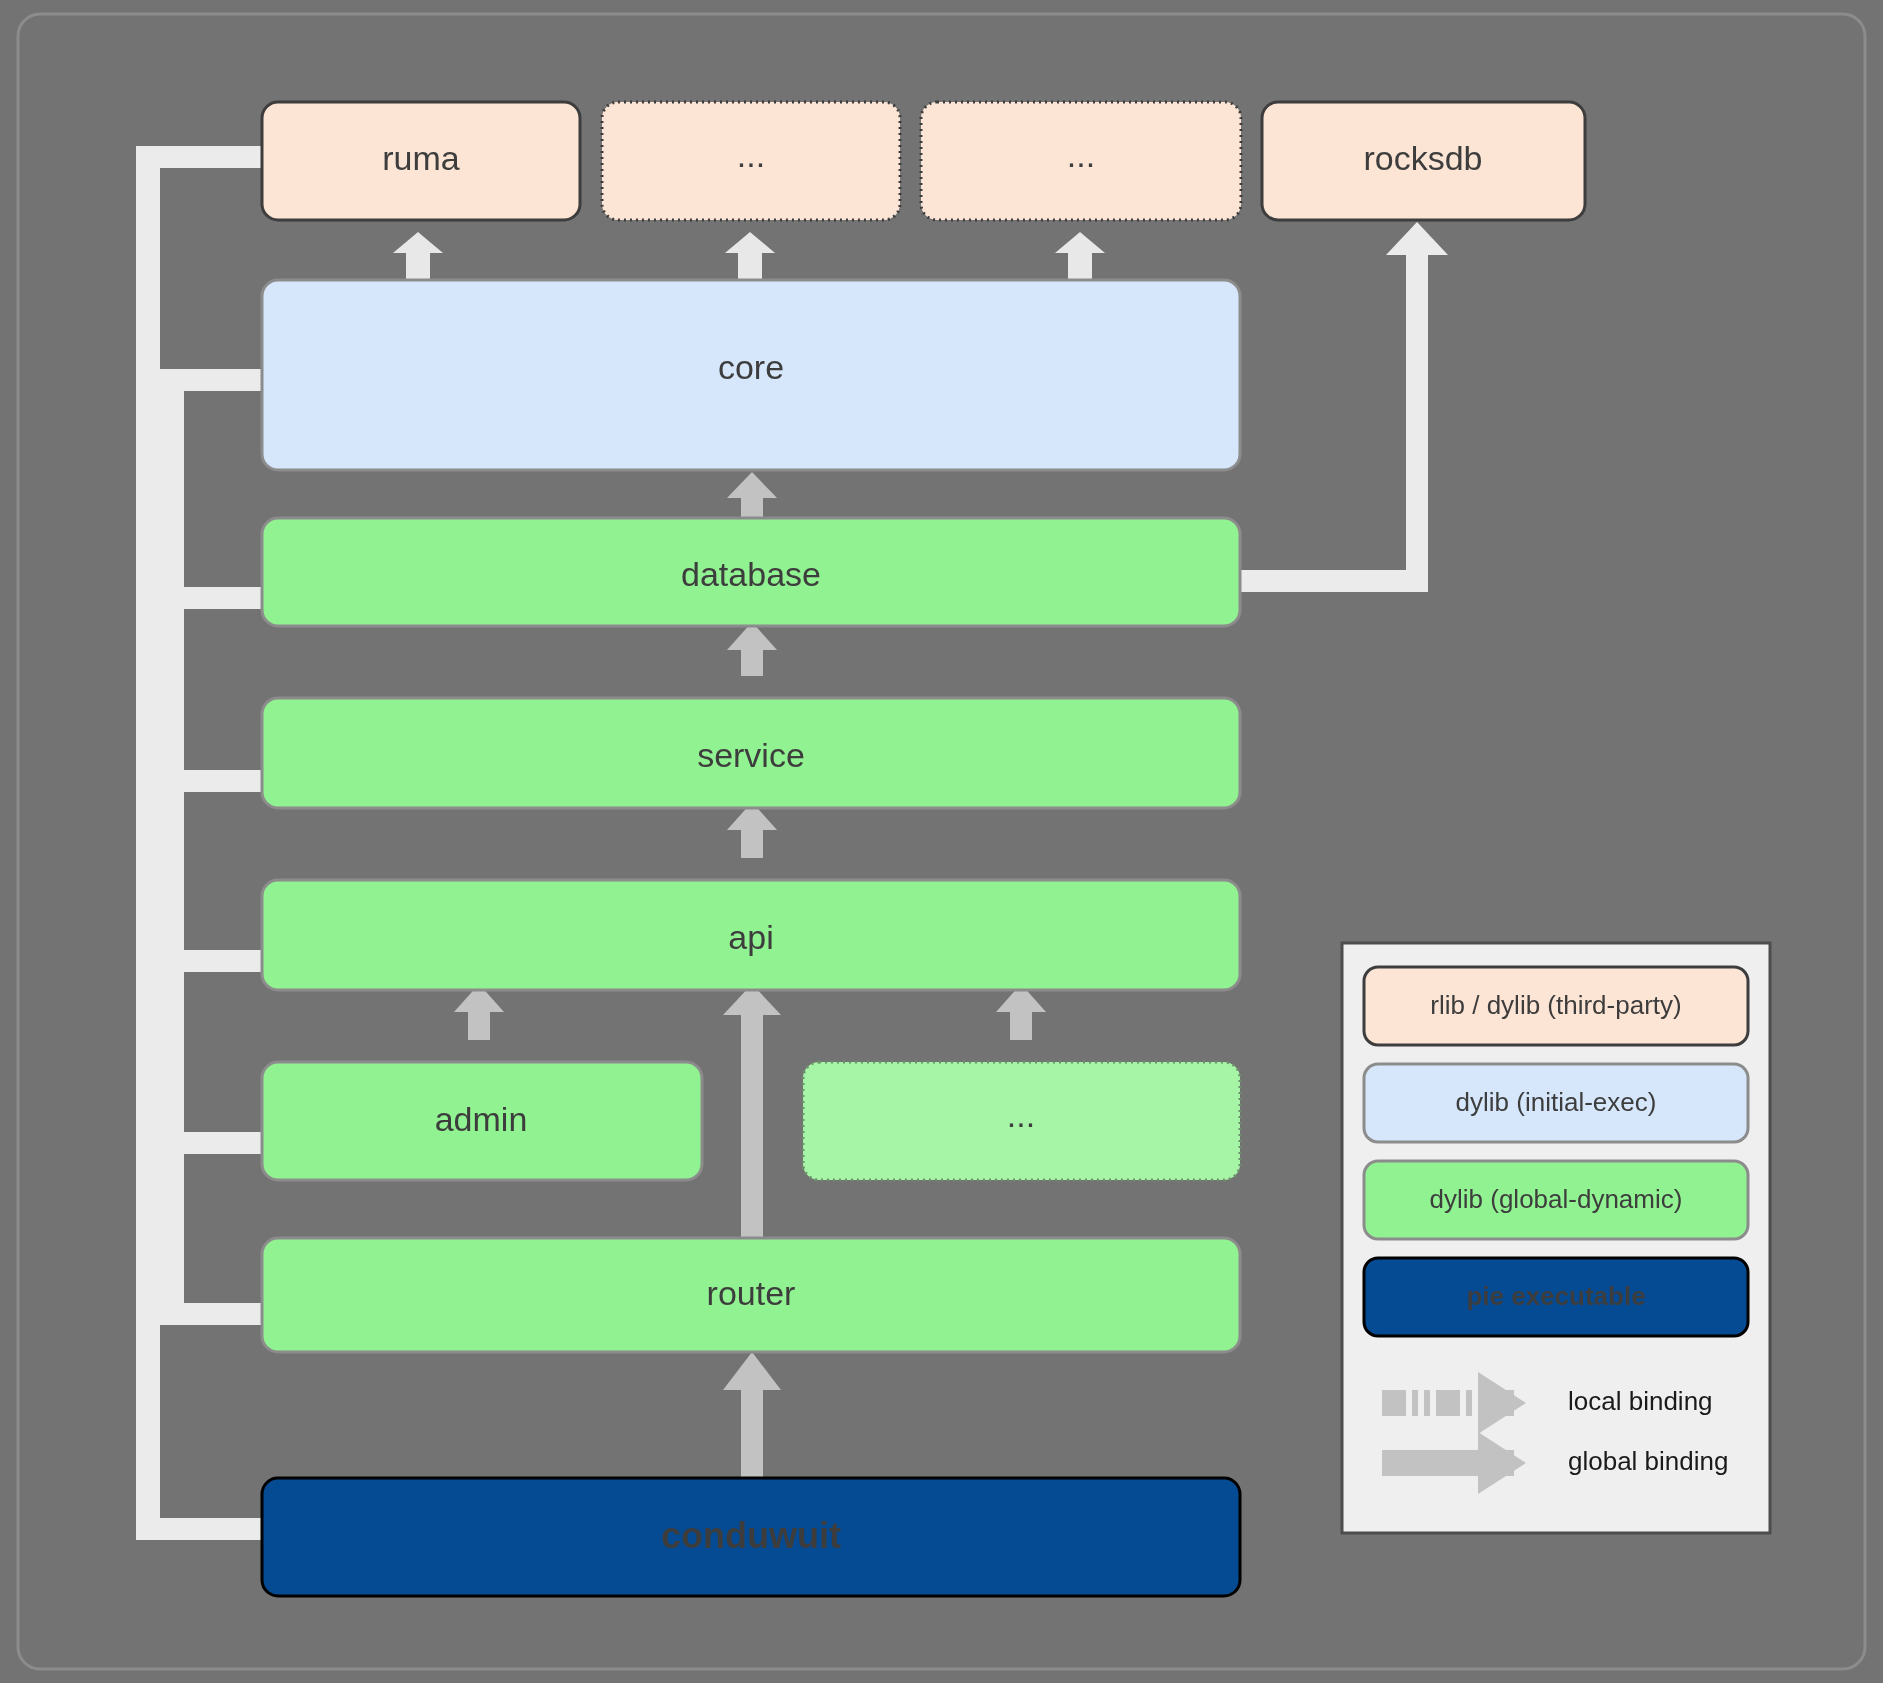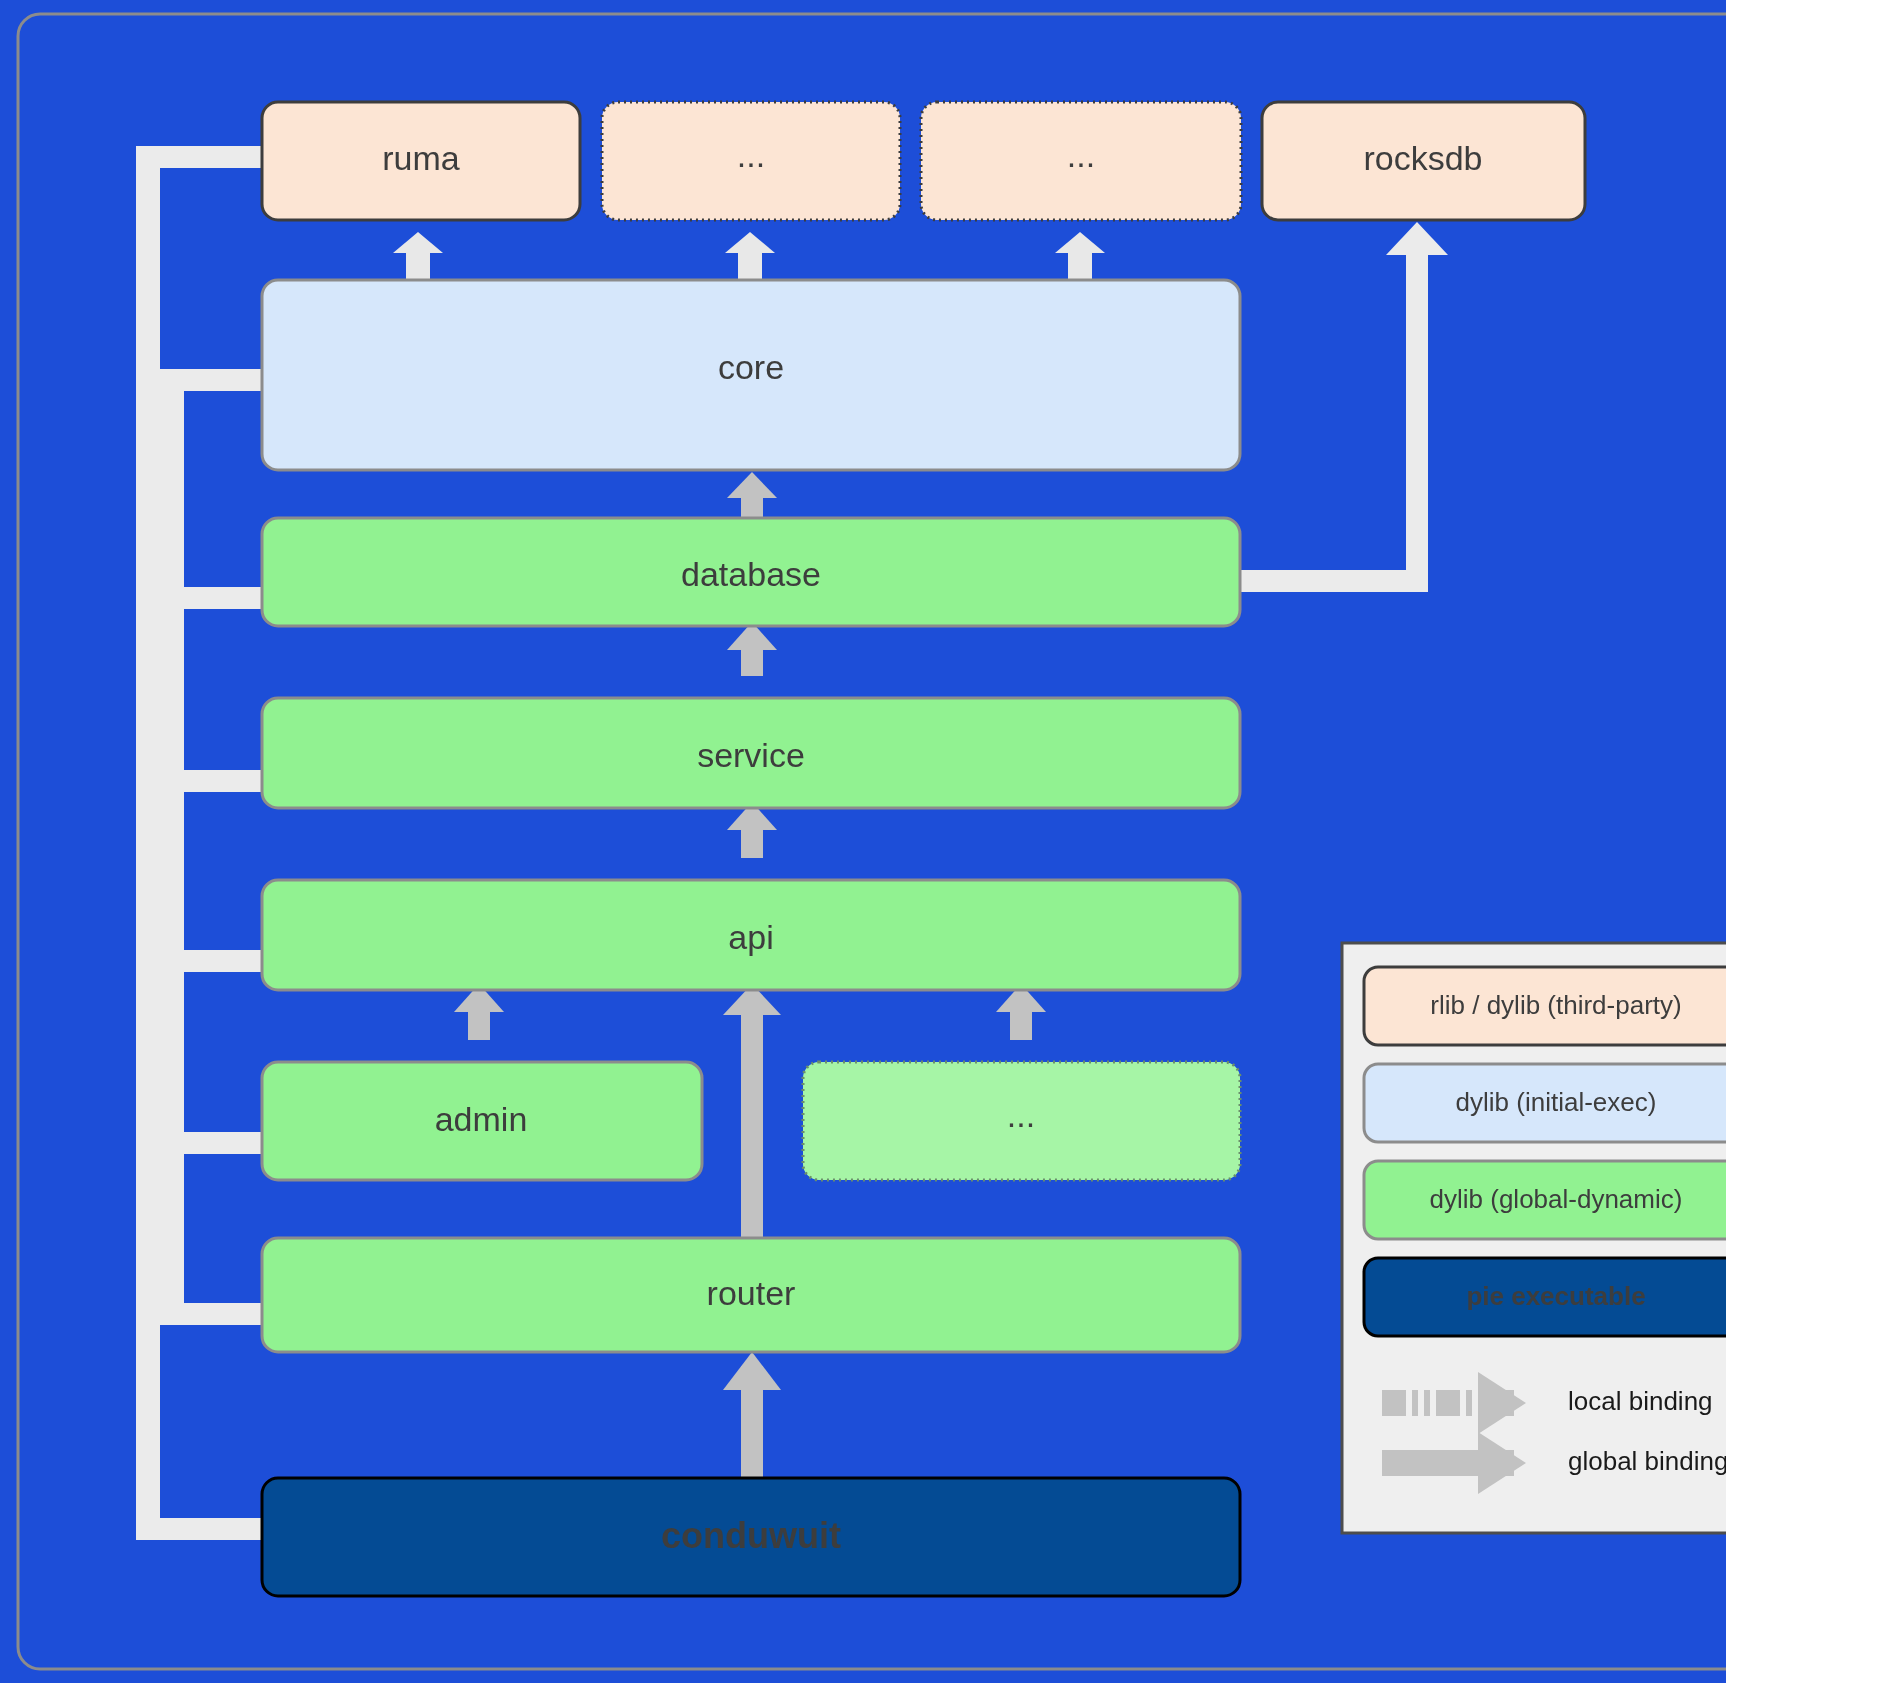--- a/index.html
+++ b/index.html
@@ -1,17 +1,17 @@
 <!DOCTYPE html>
 <html><head>
 <meta charset="utf-8">
 <style>
   html,body{margin:0;padding:0;background:#ffffff;}
   body{font-family:"Liberation Sans",sans-serif;}
-  #stage{position:relative;width:1726px;height:1683px;background:#1d4ed8;overflow:hidden;}
+  #stage{position:relative;width:1883px;height:1683px;background:#737373;overflow:hidden;}
   svg.layer{position:absolute;left:0;top:0;width:1883px;height:1683px;}
   .boxlabel{
     font-family:"Liberation Sans",sans-serif;
     fill:#3d3d3d;
     text-anchor:middle;
     dominant-baseline:middle;
   }
 </style>
 </head>
 <body>

